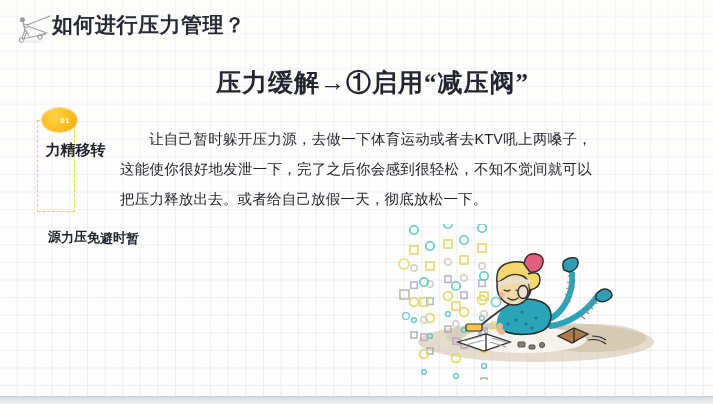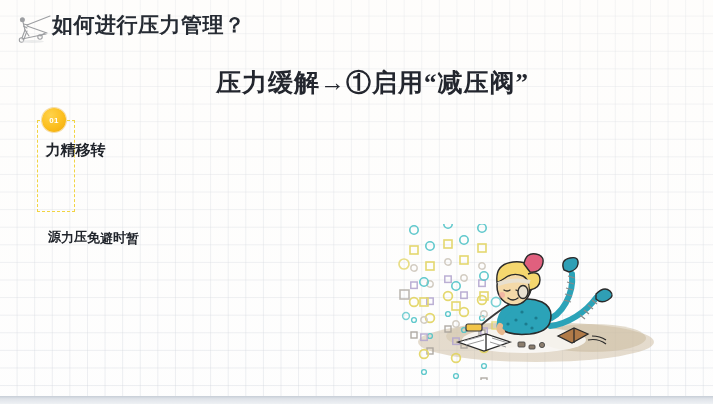--- a/index.html
+++ b/index.html
@@ -93,20 +93,21 @@
     background: radial-gradient(circle at 36% 30%, #ffd24a 0%, #fcbe1e 55%, #f0a908 100%);
     box-shadow: 0 0 0 1px rgba(230,160,10,.35);
     color: #ffffff;
     font-size: 8px;
     font-weight: bold;
     display: flex;
     align-items: center;
     justify-content: center;
     letter-spacing: .3px;
     z-index: 3;
+    padding-left: 11px;
   }
   #side-dashbox {
     position: absolute;
     left: 1px;
     top: 12px;
     width: 38px;
     height: 92px;
     border: 1px dashed #f2d441;
     box-sizing: border-box;
     z-index: 1;
@@ -204,20 +205,21 @@
 
   <div id="main-title">压力缓解→①启用“减压阀”</div>
 
   <div id="side-label">
     <div id="side-dashbox"></div>
     <div id="side-badge">01</div>
     <div class="v-text" id="side-text-main">转移精力</div>
     <div class="v-text" id="side-text-sub">暂时避免压力源</div>
   </div>
 
+  <div id="body-text">让自己暂时躲开压力源，去做一下体育运动或者去KTV吼上两嗓子，这能使你很好地发泄一下，完了之后你会感到很轻松，不知不觉间就可以把压力释放出去。或者给自己放假一天，彻底放松一下。</div>
 
   <div id="illustration">
     <svg width="300" height="156" viewBox="0 0 300 156">
       <defs>
         <g id="deco-col">
           <circle cx="0" cy="0" r="4.2" fill="none" stroke="#4fc3c7" stroke-width="1.6"></circle>
           <rect x="-4" y="16" width="8" height="8" fill="none" stroke="#e2d45f" stroke-width="1.6"></rect>
           <circle cx="0" cy="38" r="3.2" fill="none" stroke="#cfc8bd" stroke-width="1.5"></circle>
           <rect x="-3.2" y="52" width="6.4" height="6.4" fill="none" stroke="#b4a7cf" stroke-width="1.5"></rect>
           <circle cx="0" cy="72" r="4.4" fill="none" stroke="#e2d45f" stroke-width="1.7"></circle>

